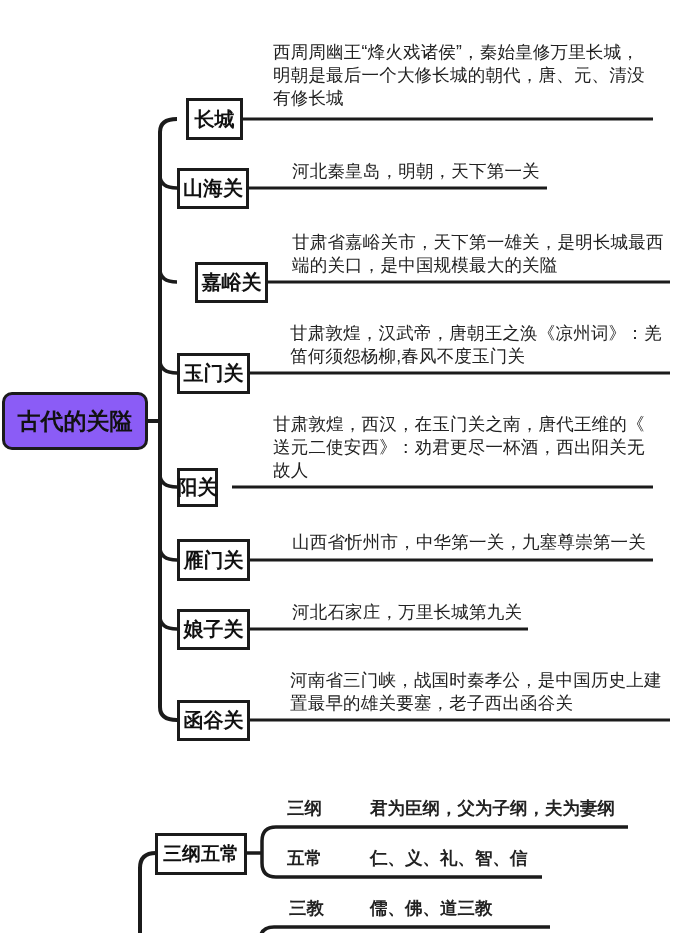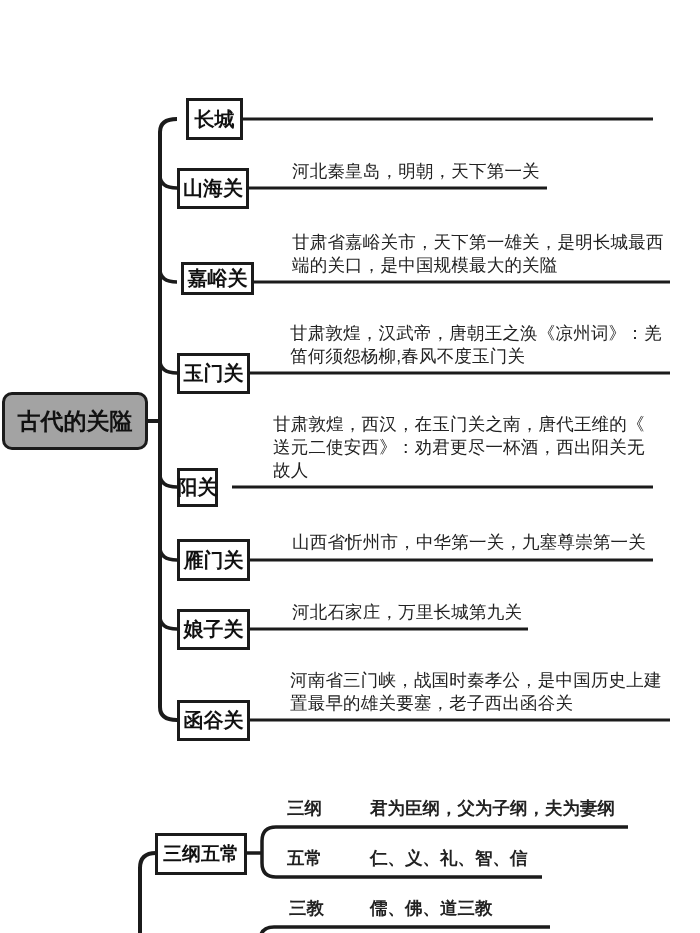--- a/index.html
+++ b/index.html
@@ -7,21 +7,21 @@
     position:relative;width:700px;height:933px;background:#ffffff;overflow:hidden;
     font-family:"Liberation Sans","DejaVu Sans",sans-serif;color:#1e1e1e;
   }
   .wires{position:absolute;left:0;top:0;}
   .node{
     position:absolute;box-sizing:border-box;border:3px solid #1b1b1b;background:#ffffff;
     display:flex;align-items:center;justify-content:center;
     font-weight:700;font-size:20px;color:#111;white-space:nowrap;
   }
   .root{
-    border-radius:10px;background:#a3a3a3;font-size:23px;border-width:3px;
+    border-radius:10px;background:#8b5cf6;font-size:23px;border-width:3px;
   }
   .subnode{font-size:19px;}
   .desc{
     position:absolute;font-size:17.5px;line-height:23px;color:#222;
     white-space:pre-line;font-weight:400;letter-spacing:0.2px;
   }
   .rowlabel,.rowtext{
     position:absolute;font-size:17.5px;line-height:20px;color:#222;white-space:nowrap;font-weight:bold;
   }
 </style>
@@ -65,39 +65,42 @@
   <div class="node root" style="left:2px;top:392px;width:146px;height:58px">
     <span>古代的关隘</span>
   </div>
 
   <div class="node" style="left:186px;top:98px;width:57px;height:42px">
     <span>长城</span>
   </div>
   <div class="node" style="left:177px;top:168px;width:72px;height:41px">
     <span>山海关</span>
   </div>
-  <div class="node" style="left:181px;top:262px;width:73px;height:33px">
+  <div class="node" style="left:195px;top:262px;width:73px;height:41px">
     <span>嘉峪关</span>
   </div>
   <div class="node" style="left:177px;top:353px;width:73px;height:41px">
     <span>玉门关</span>
   </div>
   <div class="node" style="left:177px;top:468px;width:41px;height:39px">
     <span>阳关</span>
   </div>
   <div class="node" style="left:177px;top:539px;width:73px;height:42px">
     <span>雁门关</span>
   </div>
   <div class="node" style="left:177px;top:609px;width:73px;height:41px">
     <span>娘子关</span>
   </div>
   <div class="node" style="left:177px;top:700px;width:73px;height:41px">
     <span>函谷关</span>
   </div>
 
+  <div class="desc" style="left:273px;top:41px;width:400px">西周周幽王“烽火戏诸侯”，秦始皇修万里长城，
+明朝是最后一个大修长城的朝代，唐、元、清没
+有修长城</div>
   <div class="desc" style="left:292px;top:160px;width:300px">河北秦皇岛，明朝，天下第一关</div>
   <div class="desc" style="left:292px;top:231px;width:400px">甘肃省嘉峪关市，天下第一雄关，是明长城最西
 端的关口，是中国规模最大的关隘</div>
   <div class="desc" style="left:290px;top:322px;width:400px">甘肃敦煌，汉武帝，唐朝王之涣《凉州词》：羌
 笛何须怨杨柳,春风不度玉门关</div>
   <div class="desc" style="left:273px;top:413px;width:400px">甘肃敦煌，西汉，在玉门关之南，唐代王维的《
 送元二使安西》：劝君更尽一杯酒，西出阳关无
 故人</div>
   <div class="desc" style="left:292px;top:531px;width:380px">山西省忻州市，中华第一关，九塞尊崇第一关</div>
   <div class="desc" style="left:292px;top:601px;width:300px">河北石家庄，万里长城第九关</div>

